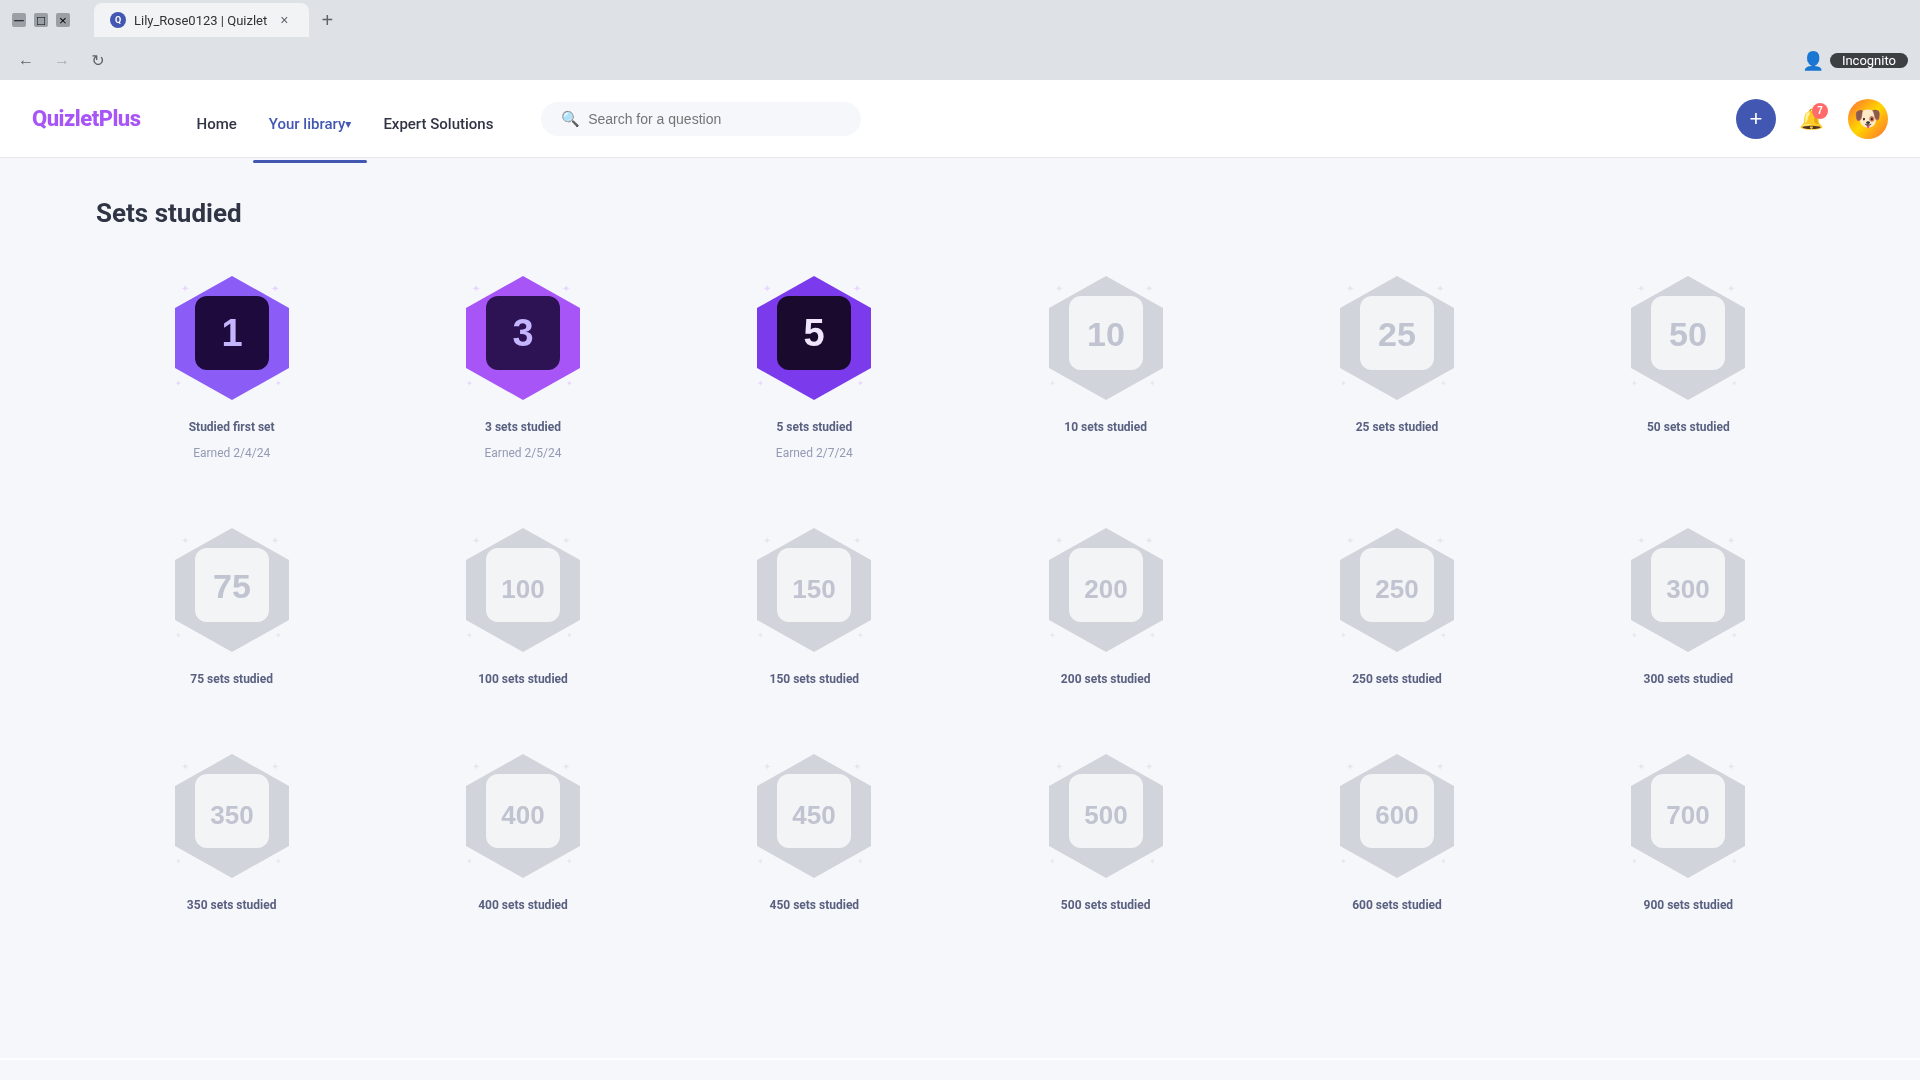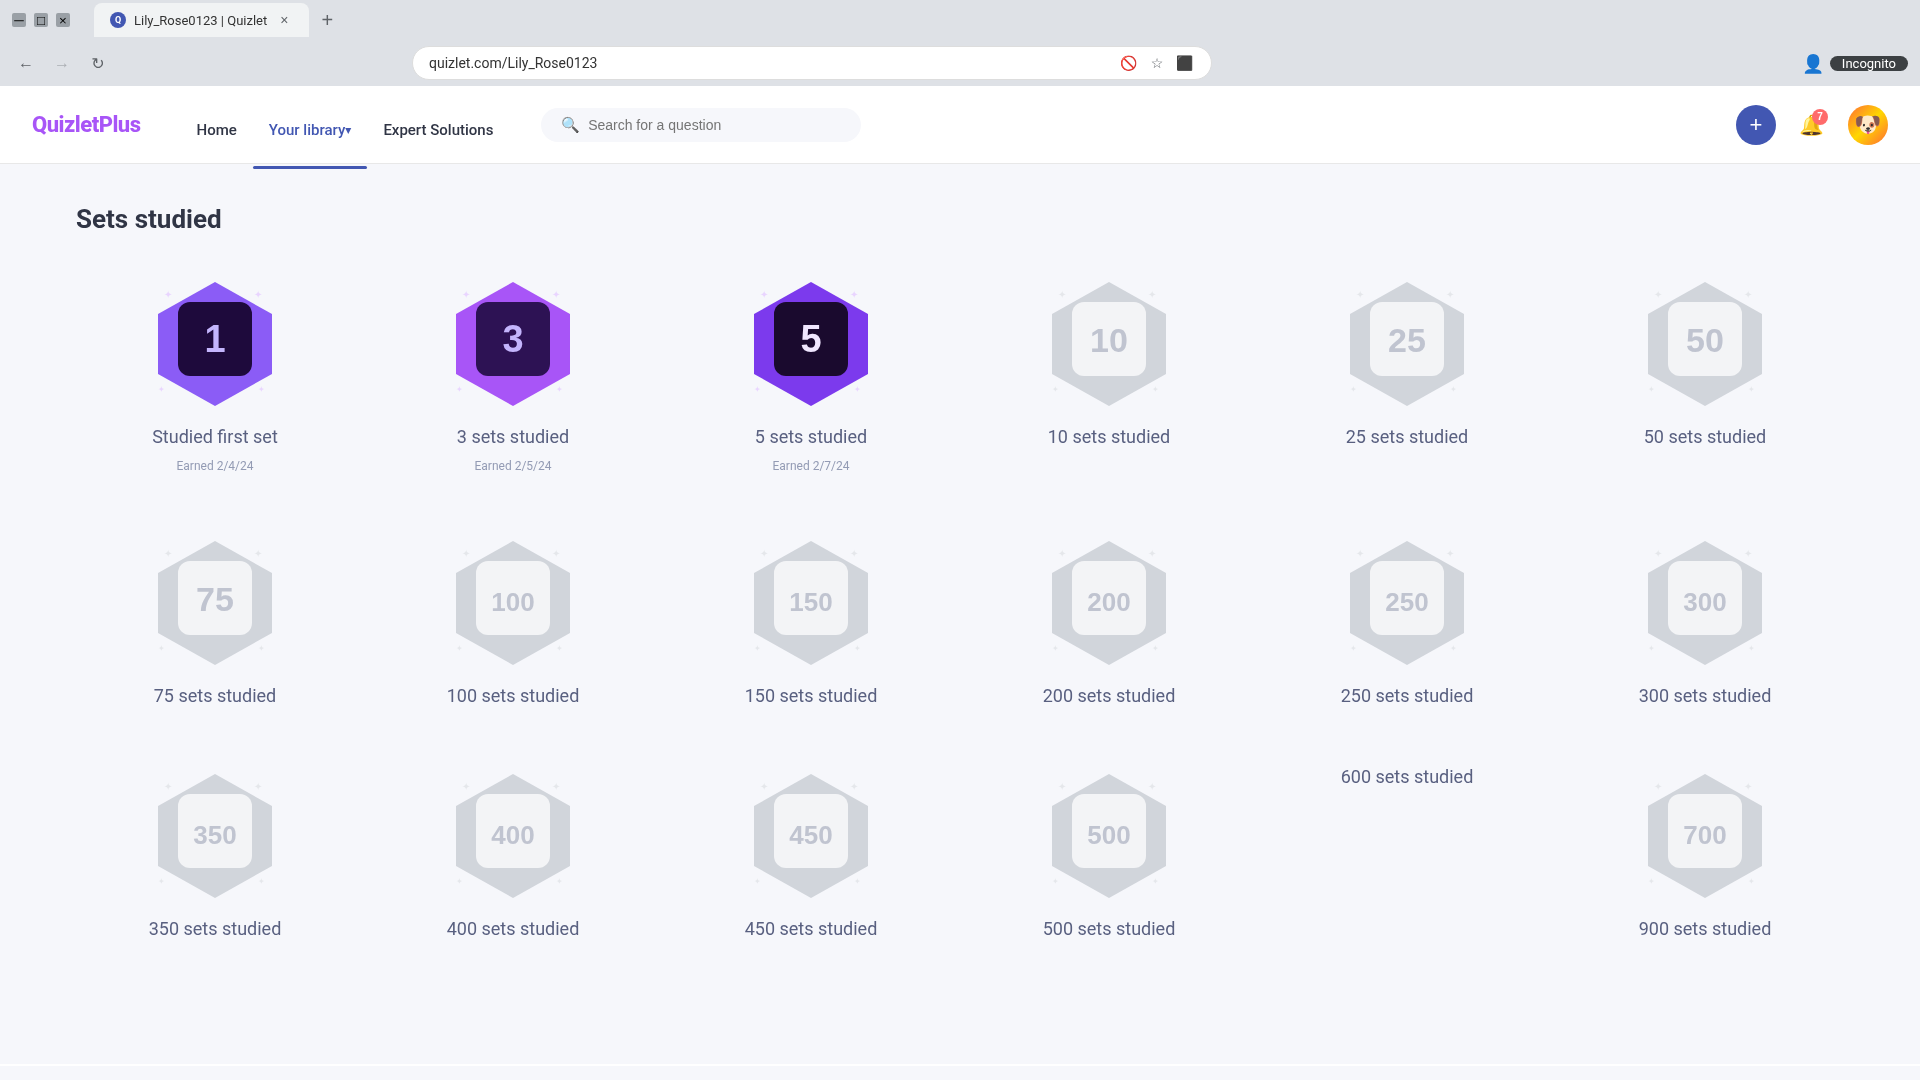--- a/index.html
+++ b/index.html
@@ -245,21 +245,21 @@
       width: 40px; height: 40px;
       border-radius: 50%;
       background: linear-gradient(135deg, #ff6b35, #ffd700, #ff6b35);
       cursor: pointer;
       display: flex; align-items: center; justify-content: center;
       font-size: 22px;
     }
 
     
     .main-content {
-      padding: 40px 76px;
+      padding: 40px 96px;
       background: #f6f7fb;
       min-height: 900px;
     }
     .section-title {
       font-size: 26px;
       font-weight: 700;
       color: #303545;
       margin-bottom: 40px;
     }
 
@@ -278,23 +278,23 @@
     }
     .badge-shape {
       width: 130px;
       height: 140px;
       display: flex;
       align-items: center;
       justify-content: center;
       position: relative;
     }
     .badge-label {
-      font-size: 18px;
+      font-size: 12px;
       color: #596080;
-      font-weight: 400;
+      font-weight: 700;
       text-align: center;
     }
     .badge-earned {
       font-size: 12px;
       color: #939bb4;
       text-align: center;
     }
   </style>
 </head>
 <body>
@@ -315,28 +315,20 @@
         <button class="tab-close">×</button>
       </div>
       <button class="new-tab-btn">+</button>
     </div>
   </div>
 
   <div class="address-bar-row" style="background:#dee1e6;">
     <button class="nav-btn">←</button>
     <button class="nav-btn" disabled="">→</button>
     <button class="nav-btn">↻</button>
-    <div class="address-bar">
-      <span style="font-size:14px;color:#333;">quizlet.com/Lily_Rose0123</span>
-      <div class="address-bar-icons">
-        <span class="addr-icon">🚫</span>
-        <span class="addr-icon">☆</span>
-        <span class="addr-icon">⬛</span>
-      </div>
-    </div>
     <div class="browser-actions">
       <span class="addr-icon" style="font-size:18px;">👤</span>
       <span class="incognito-badge">Incognito</span>
     </div>
   </div>
 </div>
 
 <div class="app-container">
 
   <div class="app-header">
@@ -651,20 +643,34 @@
     <text x="108" y="118" font-size="8" fill="#e5e7eb">✦</text>
 
     <rect x="28" y="28" width="74" height="74" rx="12" fill="#f3f4f6"></rect>
 
     <text x="65" y="78" font-size="26" font-weight="800" fill="#c0c4d0" text-anchor="middle" font-family="Arial,sans-serif">500</text>
   </svg>
           </div>
           <div class="badge-label">500 sets studied</div>
         </div>
         <div class="badge-item">
+          <div class="badge-shape">
+            <svg viewBox="0 0 130 140" xmlns="http://www.w3.org/2000/svg" width="130" height="140">
+    <polygon points="65,8 122,40 122,100 65,132 8,100 8,40" fill="#d1d5db"></polygon>
+
+    <text x="14" y="24" font-size="10" fill="#e5e7eb">✦</text>
+    <text x="104" y="24" font-size="10" fill="#e5e7eb">✦</text>
+    <text x="8" y="118" font-size="8" fill="#e5e7eb">✦</text>
+    <text x="108" y="118" font-size="8" fill="#e5e7eb">✦</text>
+
+    <rect x="28" y="28" width="74" height="74" rx="12" fill="#f3f4f6"></rect>
+
+    <text x="65" y="78" font-size="26" font-weight="800" fill="#c0c4d0" text-anchor="middle" font-family="Arial,sans-serif">600</text>
+  </svg>
+          </div>
           <div class="badge-label">600 sets studied</div>
         </div>
         <div class="badge-item">
           <div class="badge-shape">
             <svg viewBox="0 0 130 140" xmlns="http://www.w3.org/2000/svg" width="130" height="140">
     <polygon points="65,8 122,40 122,100 65,132 8,100 8,40" fill="#d1d5db"></polygon>
 
     <text x="14" y="24" font-size="10" fill="#e5e7eb">✦</text>
     <text x="104" y="24" font-size="10" fill="#e5e7eb">✦</text>
     <text x="8" y="118" font-size="8" fill="#e5e7eb">✦</text>

